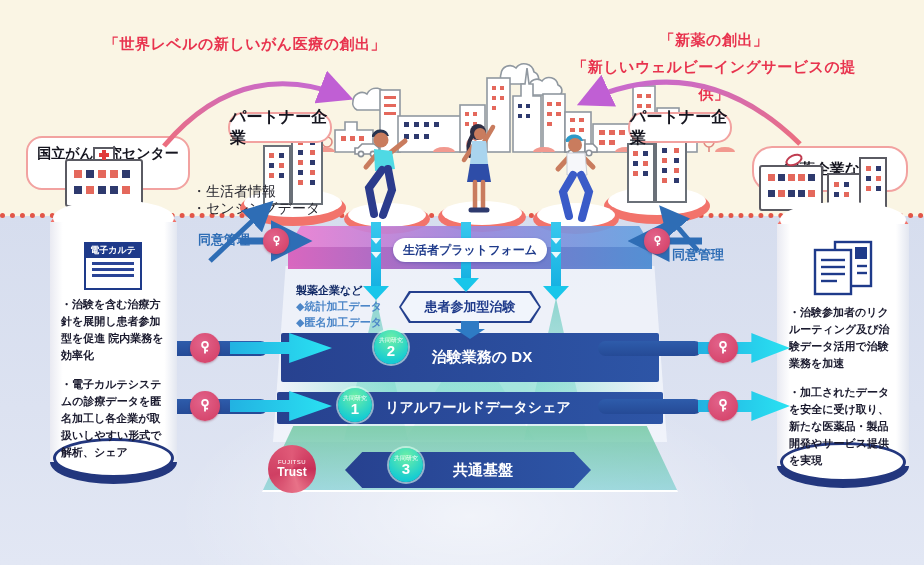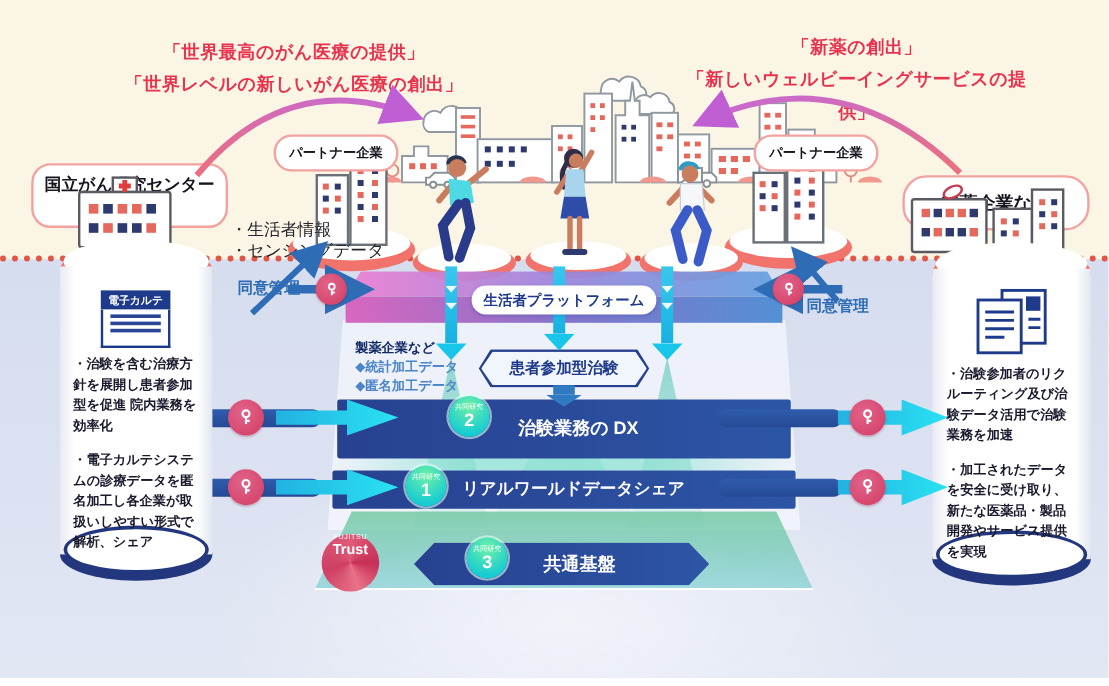--- a/index.html
+++ b/index.html
@@ -12,21 +12,21 @@
     radial-gradient(ellipse 420px 200px at 470px 300px, rgba(255,255,255,.55), rgba(255,255,255,0) 70%),
     linear-gradient(180deg,#d6ddee 0%,#dce2f1 55%,#e2e7f4 100%);z-index:0;}
   .bg-strip{left:0;top:565px;width:924px;height:7px;background:#fff;z-index:0;}
   .dotline{left:0;top:213px;width:924px;height:0;border-top:5px dotted #e25648;z-index:1;}
   
   .quote{color:#e8334e;font-weight:bold;font-size:15px;text-align:center;line-height:27px;z-index:2;letter-spacing:.5px;}
   
   .lblbox{background:#fff;border:2px solid #f2a2a0;border-radius:16px;color:#15151f;font-weight:bold;
     display:flex;align-items:center;justify-content:center;text-align:center;z-index:5;}
   .pill{background:#fff;border:2px solid #f2a2a0;border-radius:15px;color:#15151f;font-weight:bold;
-    font-size:11px;display:flex;align-items:center;justify-content:center;z-index:5;}
+    font-size:16px;display:flex;align-items:center;justify-content:center;z-index:5;}
   
   .disc-red{border-radius:50%;background:#f2736b;z-index:4;}
   .disc-white{border-radius:50%;background:#fff;z-index:4;}
   
   .cyl{z-index:5;margin-left:12px;}
   .cyl .rim-top{position:absolute;left:0;top:4px;width:100%;height:42px;border-radius:50%;background:#f2736b;}
   .cyl .face-top{position:absolute;left:3px;top:0;height:36px;border-radius:50%;background:#fff;}
   .cyl .body{position:absolute;left:0;top:22px;width:100%;background:linear-gradient(90deg,#e9eaf2 0%,#ffffff 10% 90%,#e2e6f0 100%);}
   .cyl .rim-bot{position:absolute;left:0;width:100%;height:44px;border-radius:50%;background:#23377e;}
   .cyl .face-bot{position:absolute;left:3px;height:40px;border-radius:50%;background:#fff;border:3px solid #23377e;box-sizing:border-box;}
@@ -70,36 +70,35 @@
   .varrow .vt{position:absolute;left:8px;width:10px;height:6px;background:rgba(255,255,255,.9);clip-path:polygon(50% 100%,0 0,100% 0);}
   
   .navybar{background:linear-gradient(180deg,#2e5cab,#254a96);border-radius:8px;height:15px;z-index:4;}
   .chev{height:30px;background:linear-gradient(90deg,#22b2e2,#2ae2f2);z-index:4;
     clip-path:polygon(0 30%,58% 30%,58% 0,100% 50%,58% 100%,58% 70%,0 70%);}
   .keyc{border-radius:50%;background:radial-gradient(circle at 40% 35%,#e2638b,#d23c62);z-index:6;
     display:flex;align-items:center;justify-content:center;box-shadow:0 1px 2px rgba(120,20,50,.35);}
   .consent-lbl{color:#2e6db5;font-weight:bold;font-size:13px;z-index:5;}
   .inputs{font-size:14px;font-weight:normal;color:#26262e;line-height:17px;z-index:5;}
   .trust{left:268px;top:445px;width:48px;height:48px;border-radius:50%;z-index:5;color:#fff;text-align:center;
-    background:conic-gradient(#e05a78,#c72f57 25%,#e87288 45%,#cf3f63 70%,#e05a78);display:flex;flex-direction:column;align-items:center;}
+    background:conic-gradient(#e05a78,#c72f57 25%,#e87288 45%,#cf3f63 70%,#e05a78);display:flex;flex-direction:column;align-items:center;justify-content:center;}
   .trust .b{font-size:6px;line-height:7px;letter-spacing:.5px;}
   .trust .l{font-size:12px;font-weight:bold;line-height:13px;}
   svg{display:block;}
 </style>
 </head>
 <body>
 
 <div id="canvas">
   <div class="abs bg-top"></div>
   <div class="abs bg-bottom"></div>
   <div class="abs bg-strip"></div>
   <div class="abs dotline"></div>
 
   <div class="abs quote" style="left:80px;top:30px;width:330px;">
-    <div>「世界最高のがん医療の提供」</div>
     <div>「世界レベルの新しいがん医療の創出」</div>
   </div>
   <div class="abs quote" style="left:558px;top:26px;width:312px;">
     <div>「新薬の創出」</div>
     <div>「新しいウェルビーイングサービスの提供」</div>
   </div>
 
   <svg class="abs" style="left:315px;top:56px;z-index:1;" width="480" height="112" viewBox="0 0 480 112">
     <g fill="#ffffff" stroke="#9098a0" stroke-width="1.6">
       <path d="M38 45 a9 9 0 0 1 14 -7 a10 10 0 0 1 19 3 a7 7 0 0 1 3 13 l-32 0 a8 8 0 0 1 -4 -9 z"></path>

